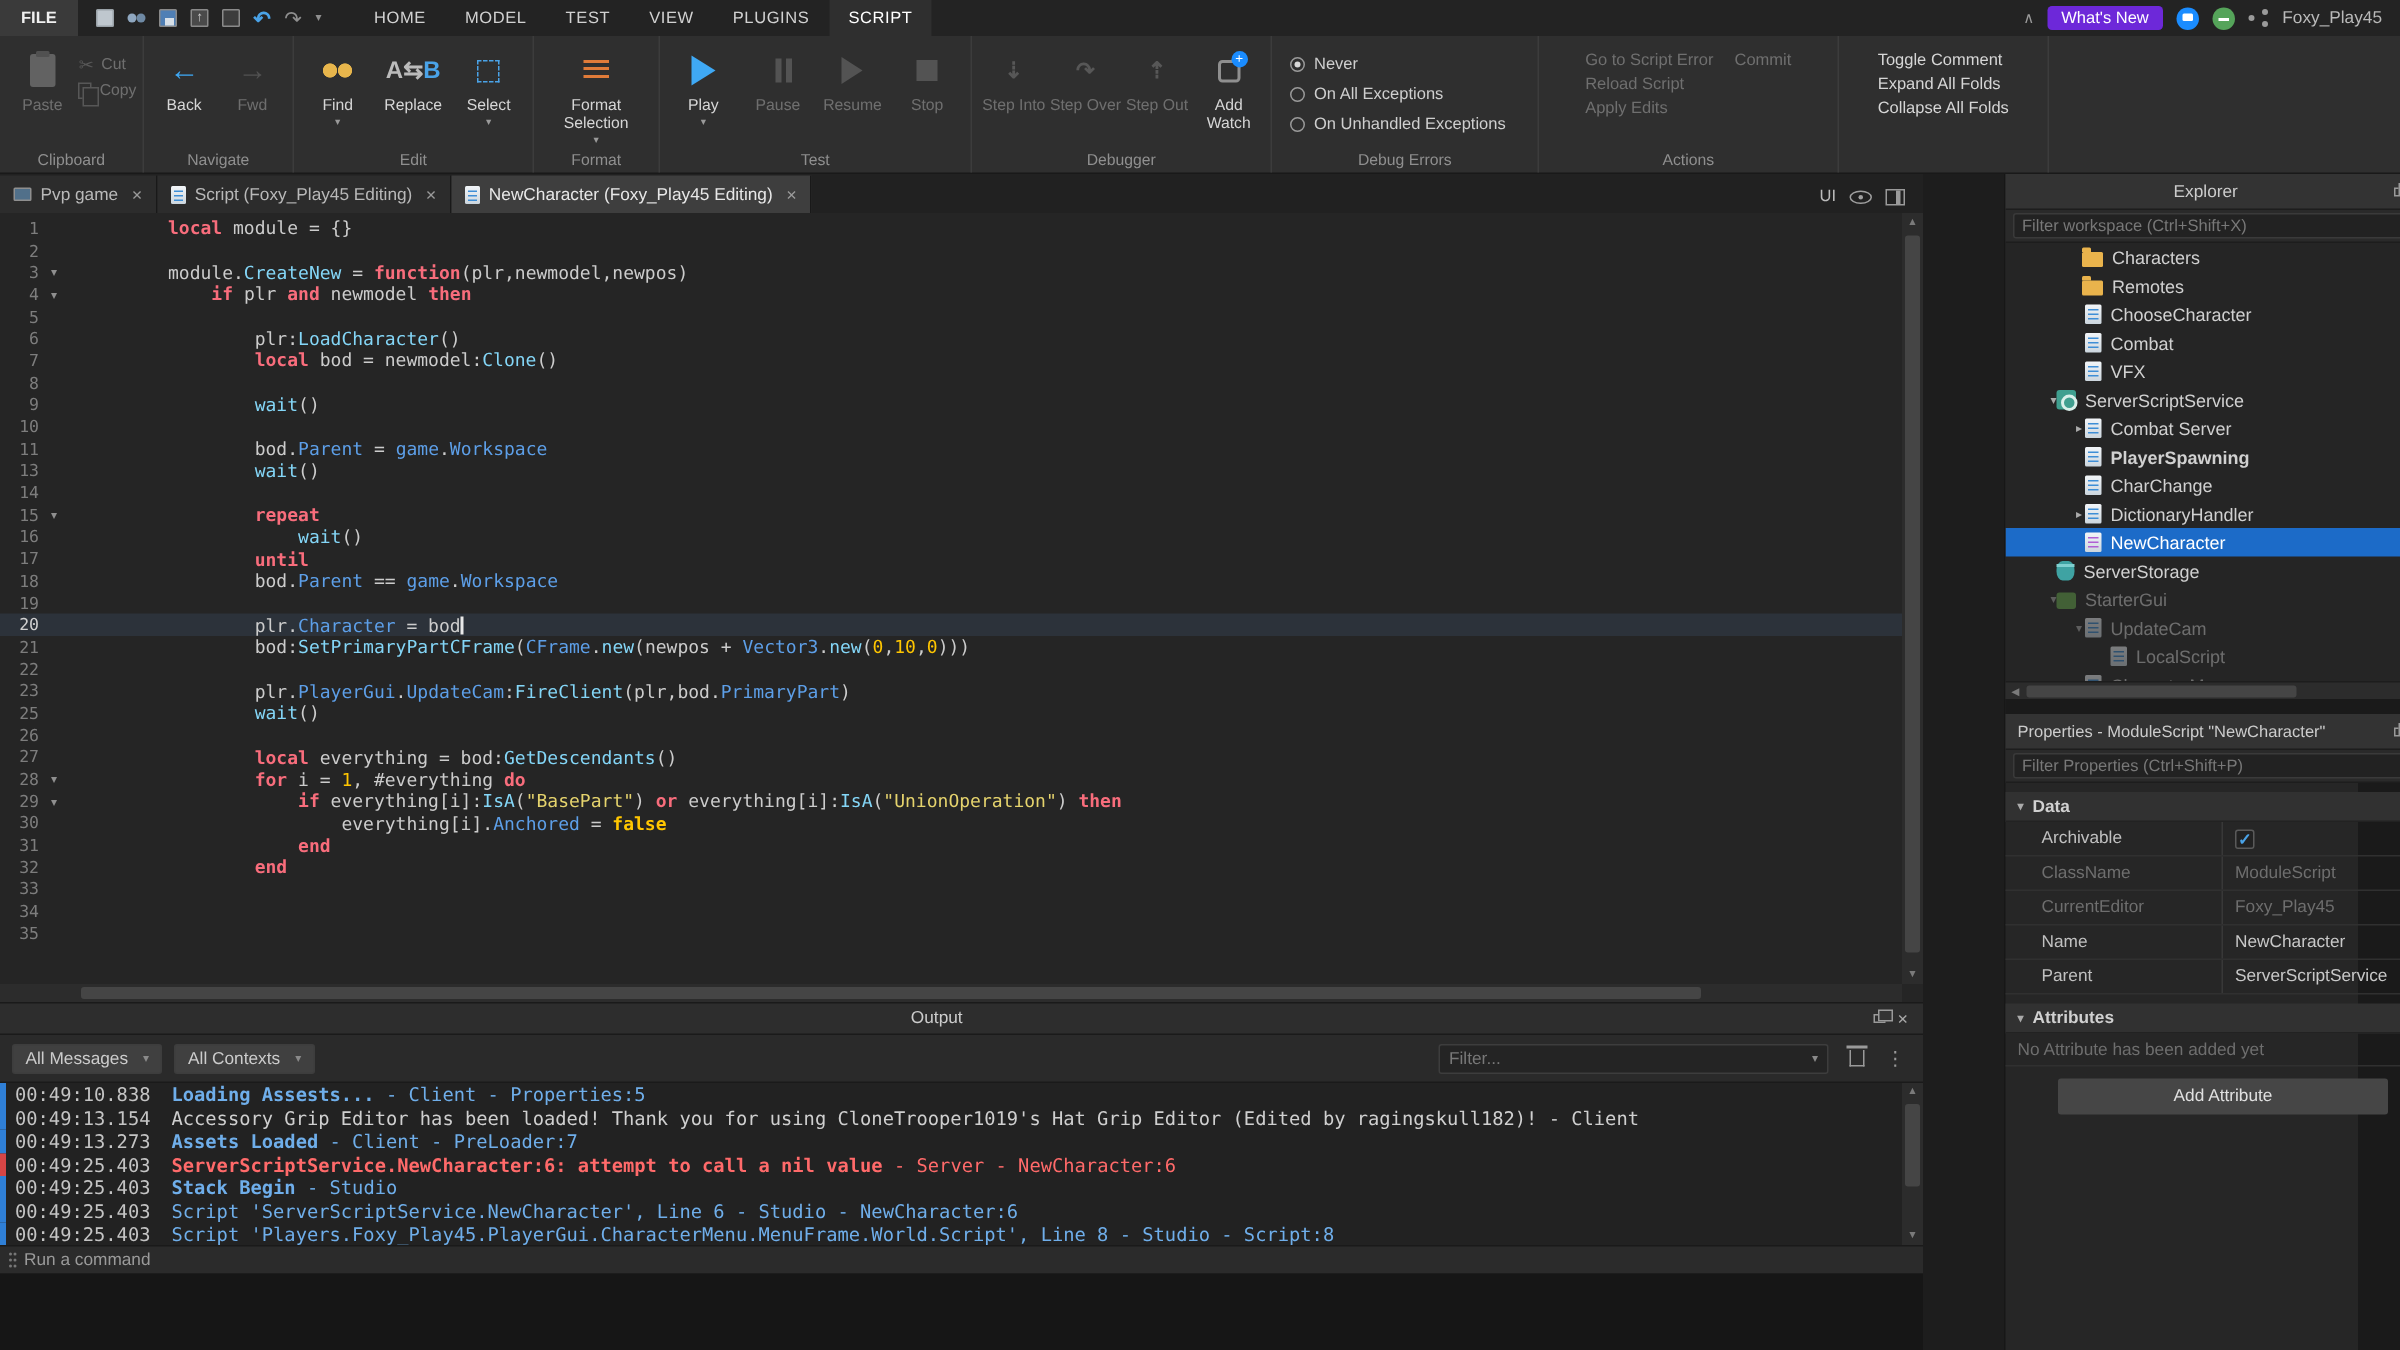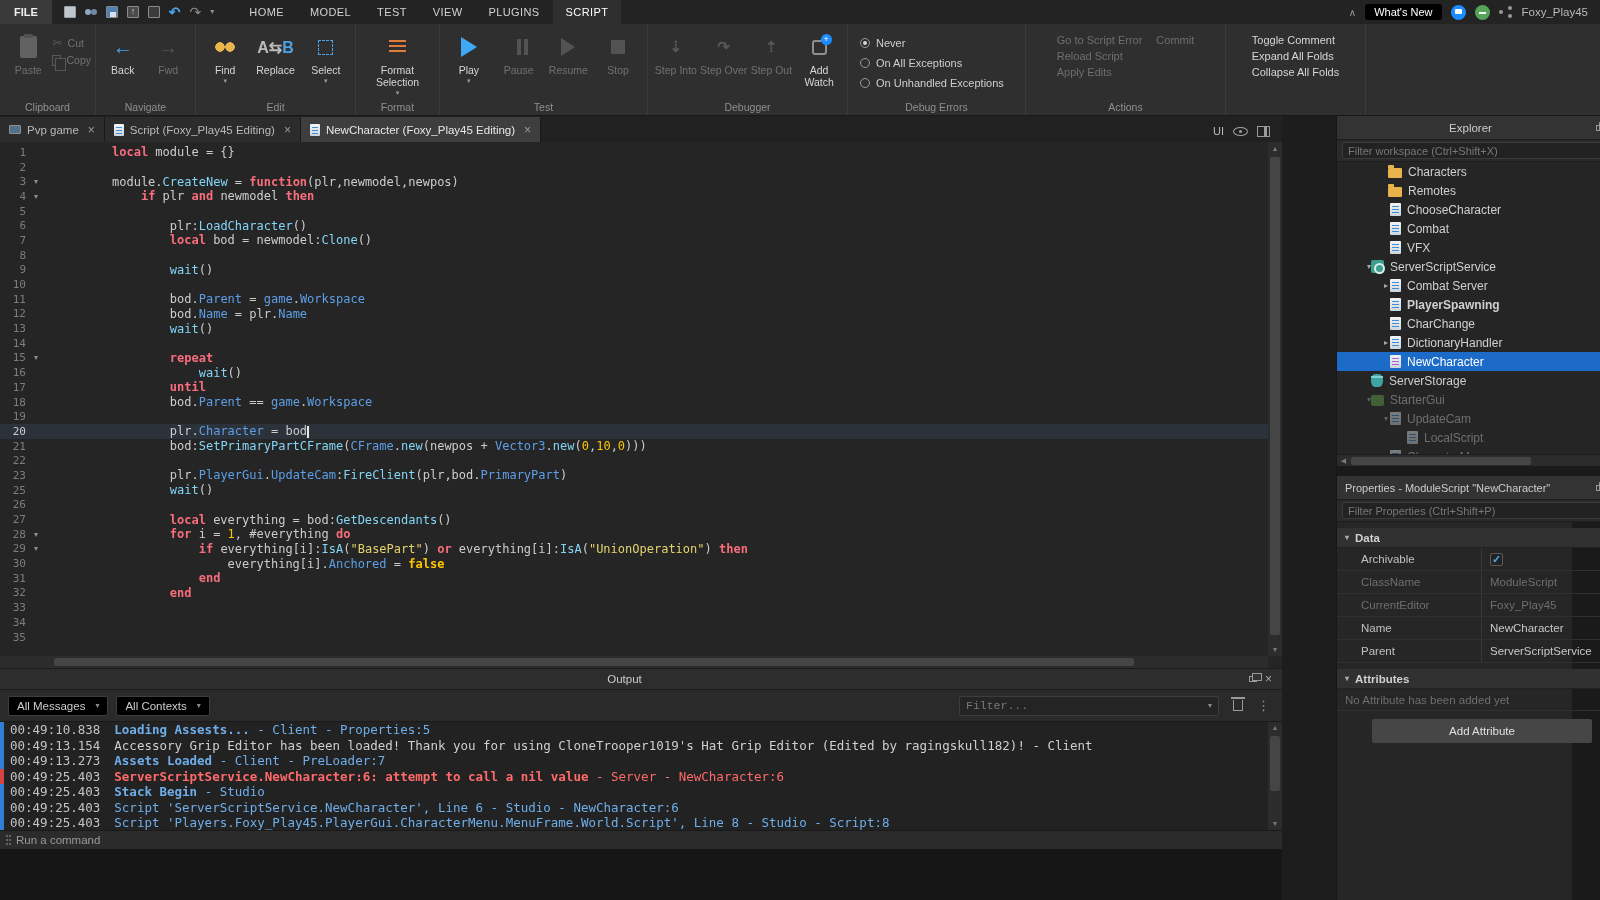--- a/index.html
+++ b/index.html
@@ -19,21 +19,21 @@
   .mi.publish { background:#4a4a4a; } .mi.publish::after { content:"↑"; position:absolute; left:3px; top:-1px; font-size:9px; color:#cfcfcf; }
   .mi.box { background:#3c3c3c; }
   .qa.undo { color:#4aa3e8; font-size:14px; font-weight:bold; }
   .qa.redo { font-size:14px; }
   .qa.caret { font-size:8px; }
   .menu-tabs { display:flex; height:24px; margin-left:10px; }
   .mtab { padding:0 13px; font-size:11px; color:#d2d2d2; display:flex; align-items:center; height:24px; letter-spacing:.4px; }
   .mtab.active { background:#2f2f2f; color:#ffffff; }
   .mb-right { margin-left:auto; display:flex; align-items:center; gap:9px; padding-right:12px; }
   .collapse { color:#9a9a9a; font-size:10px; }
-  .whatsnew { background:#000000; color:#fff; font-size:11px; padding:2px 9px; border-radius:3px;text-align:center; }
+  .whatsnew { background:#6d28d9; color:#fff; font-size:11px; padding:2px 9px; border-radius:3px;text-align:center; }
   .circ { width:15px; height:15px; border-radius:50%; display:inline-block; position:relative; }
   .circ.blue { background:#1a8cff; } .circ.blue::after { content:""; position:absolute; left:4px; top:4px; width:7px; height:5px; background:#fff; border-radius:1px; }
   .circ.green { background:#55a45a; } .circ.green::after { content:""; position:absolute; left:4px; top:7px; width:7px; height:2px; background:#fff; }
   .share { width:14px; height:12px; position:relative; display:inline-block; }
   .share::before { content:""; position:absolute; width:4px; height:4px; border-radius:50%; background:#9a9a9a; left:9px; top:0; box-shadow:-9px 4px 0 #9a9a9a, 0 8px 0 #9a9a9a; }
   .uname { color:#b9b9b9; font-size:11.5px; }
 
   
   .ribbon { position:absolute; top:24px; left:0; right:0; height:92px; background:#2f2f2f; border-bottom:1px solid #191919; display:flex; z-index:25; }
   .rgroup { position:relative; border-right:1px solid #3c3c3c; padding:6px 4px 16px 4px; display:flex; justify-content:center; }
@@ -167,25 +167,25 @@
   .pcheck { width:13px; height:13px; background:#222; border:1px solid #5a5a5a; border-radius:2px; position:relative; }
   .pcheck.on::after { content:"✓"; position:absolute; left:1px; top:-1px; color:#4aa3e8; font-size:11px; font-weight:bold; }
   .noattr { height:22px; display:flex; align-items:center; padding-left:8px; color:#6e6e6e; font-size:11.5px; border-bottom:1px solid #303030; }
   .addattr { margin:8px 35px 0 35px; height:24px; background:#464646; color:#e0e0e0; font-size:11.5px; display:flex; align-items:center; justify-content:center; border-radius:2px; }
 
   
   .out-head { position:absolute; top:668px; left:0; width:1282px; height:22px; background:#2d2d2d; border-top:1px solid #1a1a1a; border-bottom:1px solid #1a1a1a; display:flex; align-items:center; }
   .out-head .ttl { flex:1; text-align:center; color:#cccccc; font-size:11.5px; }
   .out-head .hicons { padding-right:10px; }
   .out-toolbar { position:absolute; top:690px; left:0; width:1282px; height:32px; background:#2a2a2a; border-bottom:1px solid #1a1a1a; display:flex; align-items:center; gap:8px; padding:0 8px; }
-  .dd { height:20px; background:#000000; border:1px solid #3d3d3d; border-radius:2px; color:#cccccc; font-size:11.5px; display:flex; align-items:center; gap:10px; padding:0 8px; }
+  .dd { height:20px; background:#404040; border:1px solid #3d3d3d; border-radius:2px; color:#cccccc; font-size:11.5px; display:flex; align-items:center; gap:10px; padding:0 8px; }
   .dd .fb-caret { font-size:8px; }
   .out-toolbar .spacer { flex:1; }
   .out-filter { width:260px; height:20px; background:#242424; border:1px solid #3d3d3d; border-radius:2px; display:flex; align-items:center; padding:0 6px; }
-  .out-filter input { flex:1; background:transparent; border:none; outline:none; color:#bbb; font-size:11.5px; font-family:Liberation Mono, monospace; }
+  .out-filter input { flex:1; background:transparent; border:none; outline:none; color:#bbb; font-size:11.5px; font-family:Liberation Sans, sans-serif; }
   .out-filter input::placeholder { color:#787878; }
   .trash { width:10px; height:11px; border:1px solid #9a9a9a; border-top:none; position:relative; margin:0 6px; }
   .trash::before { content:""; position:absolute; left:-3px; top:-3px; width:14px; height:2px; background:#9a9a9a; }
   .kebab { color:#9a9a9a; font-size:13px; margin-right:4px; }
   .out-body { position:absolute; top:722px; left:0; width:1282px; height:108px; background:#222222; overflow:hidden; }
   .orow { position:relative; height:15.5px; line-height:15.5px; white-space:nowrap; font:12.5px "DejaVu Sans Mono",monospace; padding-left:10px; }
   .omark { position:absolute; left:0; top:0; bottom:0; width:4px; }
   .m-blue { background:#2f7fd6; } .m-red { background:#d64545; }
   .otime { color:#c4c4c4; margin-right:14px; }
   .o-info { color:#6faeea; } .o-infob { color:#6faeea; font-weight:bold; }
@@ -484,25 +484,20 @@
           <span class="ln">10</span>
           <span class="fold"></span>
           <span class="ct"></span>
         </div>
         <div class="cl">
           <span class="ln">11</span>
           <span class="fold"></span>
           <span class="ct">        <span class="tok-t">bod.</span><span class="tok-p">Parent</span><span class="tok-t"> = </span><span class="tok-p">game</span><span class="tok-t">.</span><span class="tok-p">Workspace</span></span>
         </div>
         <div class="cl">
-          <span class="ln">12</span>
-          <span class="fold"></span>
-          <span class="ct">        <span class="tok-t">bod.</span><span class="tok-p">Name</span><span class="tok-t"> = plr.</span><span class="tok-p">Name</span></span>
-        </div>
-        <div class="cl">
           <span class="ln">13</span>
           <span class="fold"></span>
           <span class="ct">        <span class="tok-f">wait</span><span class="tok-t">()</span></span>
         </div>
         <div class="cl">
           <span class="ln">14</span>
           <span class="fold"></span>
           <span class="ct"></span>
         </div>
         <div class="cl">

